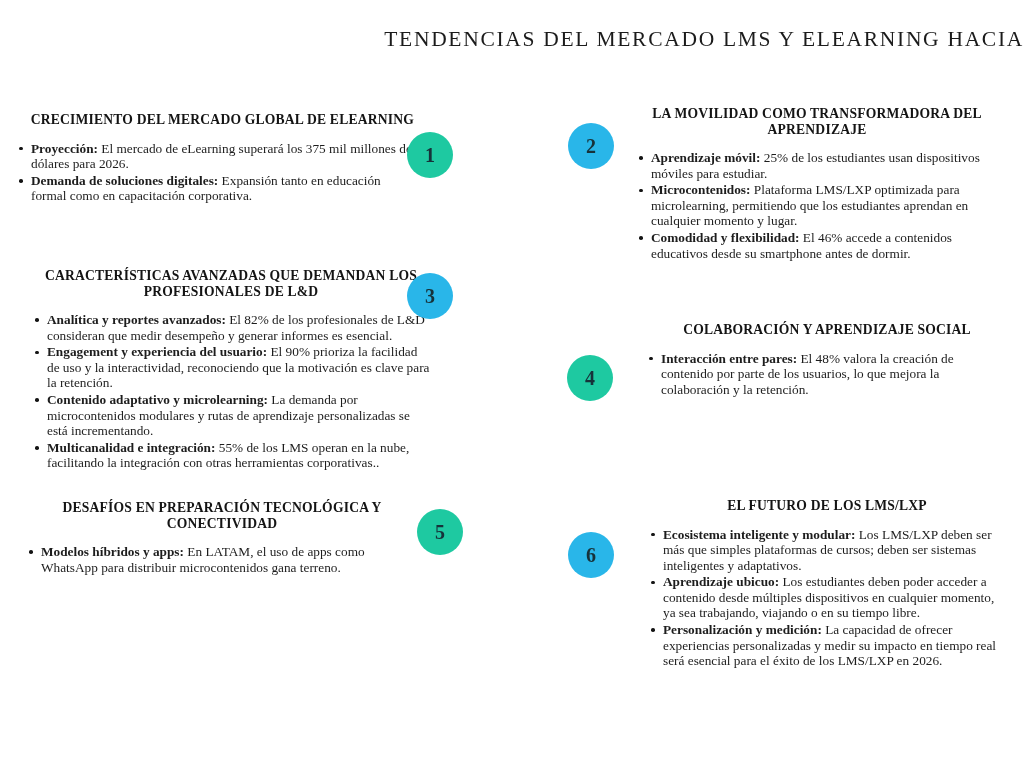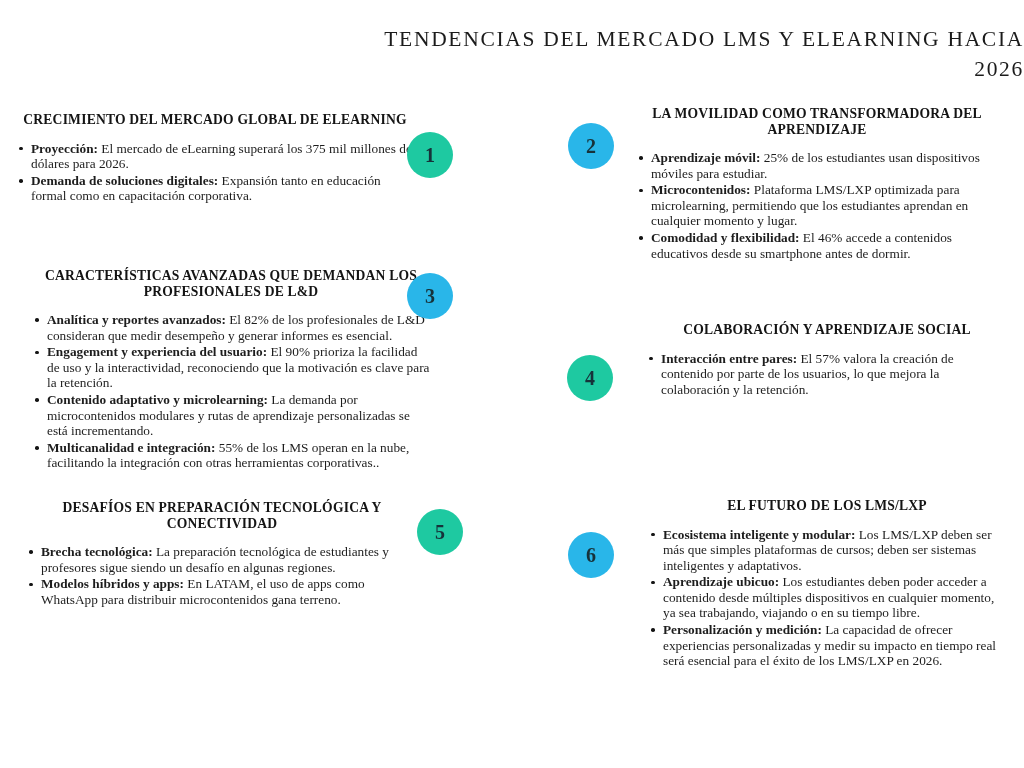--- a/index.html
+++ b/index.html
@@ -28,21 +28,21 @@
   .sec { position: absolute; }
   .sec h2 {
     font-size: 13.6px;
     font-weight: bold;
     letter-spacing: 0.2px;
     line-height: 15.5px;
     color: #141414;
     text-align: center;
     margin-bottom: 13px;
   }
-  .sec.heading-left h2 { text-align: center; }
+  .sec.heading-left h2 { text-align: right; }
   .sec ul { list-style: none; }
   .sec li {
     position: relative;
     padding-left: 15px;
     font-size: 13.3px;
     line-height: 15.6px;
     color: #1d1d1d;
     margin-bottom: 1px;
   }
   .sec li::before {
@@ -83,21 +83,20 @@
   .b3 { left: 407px; top: 273px; }
   .b4 { left: 567px; top: 355px; }
   .b5 { left: 417px; top: 509px; }
   .b6 { left: 568px; top: 532px; }
 </style>
 </head>
 <body>
 
 <header class="title">
   <div>TENDENCIAS DEL MERCADO LMS Y ELEARNING HACIA</div>
-  <div>2026</div>
 </header>
 
 <section class="sec heading-left s1">
   <h2>CRECIMIENTO DEL MERCADO GLOBAL DE ELEARNING</h2>
   <ul>
     <li><span class="bl">Proyección:</span> <span>El mercado de eLearning superará los 375 mil millones de dólares para 2026.</span></li>
     <li><span class="bl">Demanda de soluciones digitales:</span> <span>Expansión tanto en educación formal como en capacitación corporativa.</span></li>
   </ul>
 </section>
 
@@ -116,28 +115,27 @@
     <li><span class="bl">Analítica y reportes avanzados:</span> <span>El 82% de los profesionales de L&amp;D consideran que medir desempeño y generar informes es esencial.</span></li>
     <li><span class="bl">Engagement y experiencia del usuario:</span> <span>El 90% prioriza la facilidad de uso y la interactividad, reconociendo que la motivación es clave para la retención.</span></li>
     <li><span class="bl">Contenido adaptativo y microlearning:</span> <span>La demanda por microcontenidos modulares y rutas de aprendizaje personalizadas se está incrementando.</span></li>
     <li><span class="bl">Multicanalidad e integración:</span> <span>55% de los LMS operan en la nube, facilitando la integración con otras herramientas corporativas..</span></li>
   </ul>
 </section>
 
 <section class="sec s4">
   <h2>COLABORACIÓN Y APRENDIZAJE SOCIAL</h2>
   <ul>
-    <li><span class="bl">Interacción entre pares:</span> <span>El 57% valora la creación de contenido por parte de los usuarios, lo que mejora la colaboración y la retención.</span></li>
+    <li><span class="bl">Interacción entre pares:</span> <span>El 48% valora la creación de contenido por parte de los usuarios, lo que mejora la colaboración y la retención.</span></li>
   </ul>
 </section>
 
 <section class="sec s5">
   <h2>DESAFÍOS EN PREPARACIÓN TECNOLÓGICA Y CONECTIVIDAD</h2>
   <ul>
-    <li><span class="bl">Brecha tecnológica:</span> <span>La preparación tecnológica de estudiantes y profesores sigue siendo un desafío en algunas regiones.</span></li>
     <li><span class="bl">Modelos híbridos y apps:</span> <span>En LATAM, el uso de apps como WhatsApp para distribuir microcontenidos gana terreno.</span></li>
   </ul>
 </section>
 
 <section class="sec s6">
   <h2>EL FUTURO DE LOS LMS/LXP</h2>
   <ul>
     <li><span class="bl">Ecosistema inteligente y modular:</span> <span>Los LMS/LXP deben ser más que simples plataformas de cursos; deben ser sistemas inteligentes y adaptativos.</span></li>
     <li><span class="bl">Aprendizaje ubicuo:</span> <span>Los estudiantes deben poder acceder a contenido desde múltiples dispositivos en cualquier momento, ya sea trabajando, viajando o en su tiempo libre.</span></li>
     <li><span class="bl">Personalización y medición:</span> <span>La capacidad de ofrecer experiencias personalizadas y medir su impacto en tiempo real será esencial para el éxito de los LMS/LXP en 2026.</span></li>

